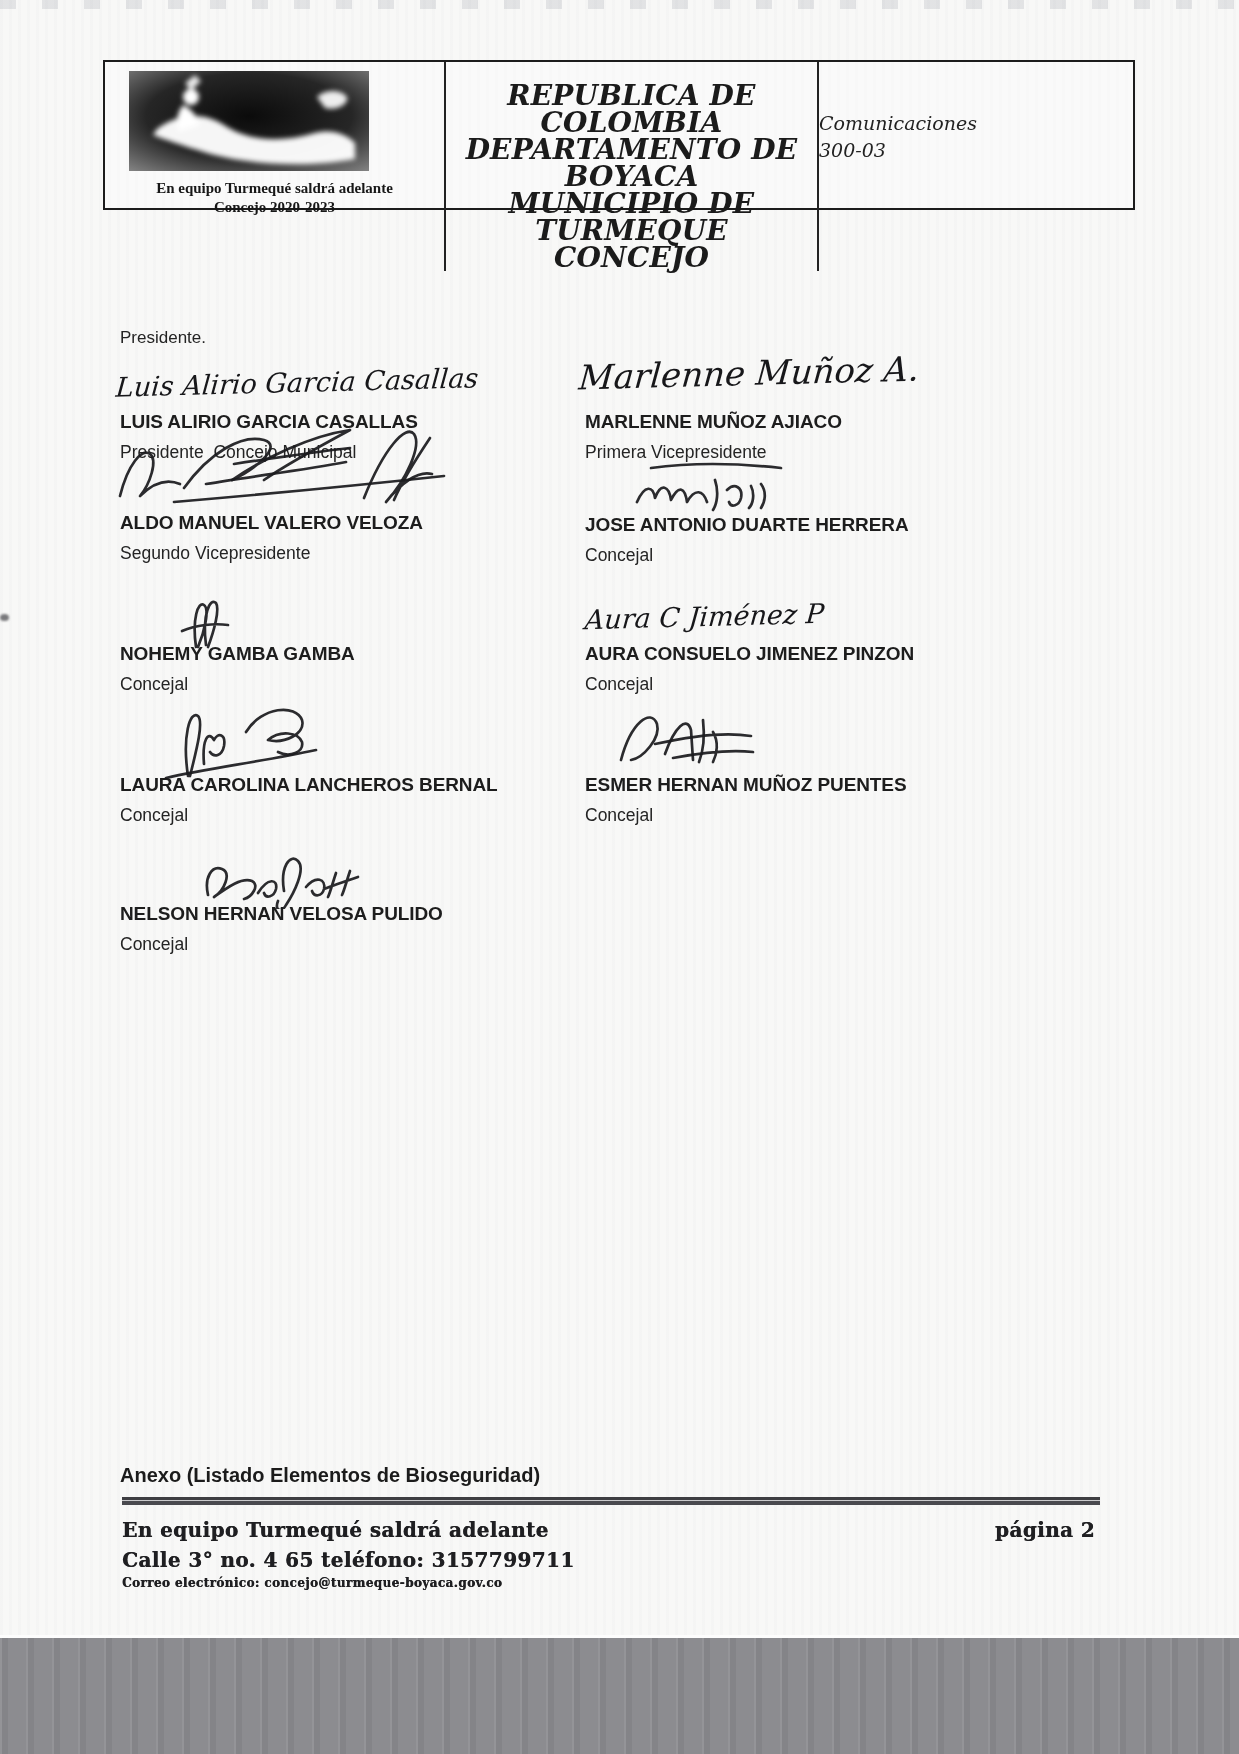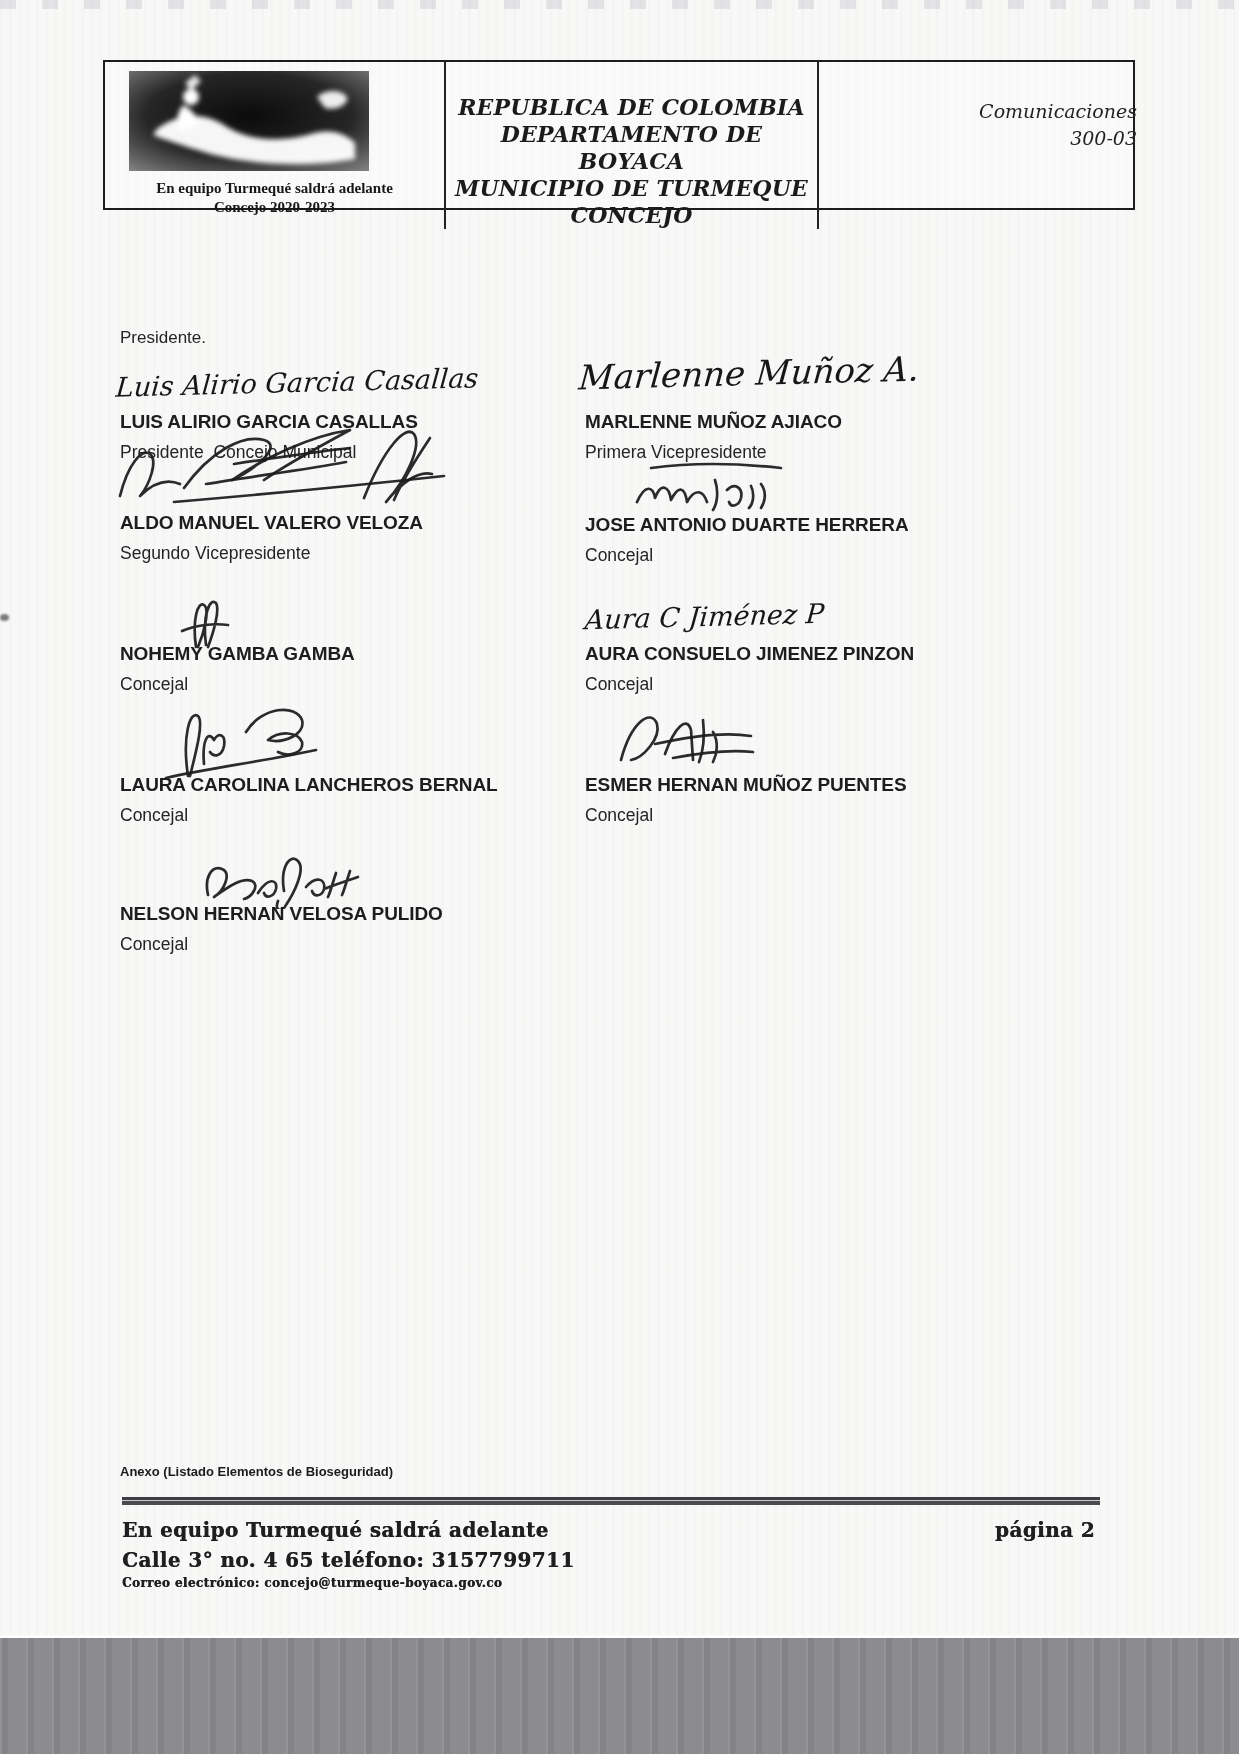--- a/index.html
+++ b/index.html
@@ -27,45 +27,45 @@
     position:absolute; left:103px; top:60px; width:1032px; height:150px;
     display:grid; grid-template-columns:339px 373px 320px;
     border:2px solid #1c1c1c; background:rgba(255,255,255,.35);
   }
   .hdr .cell { position:relative; }
   .hdr .cell + .cell { border-left:2px solid #222; }
   .logo-wrap { padding:9px 0 0 24px; }
   .logo-caption { text-align:center; font-family:"Liberation Serif", serif; font-weight:700;
     font-size:15px; line-height:19px; color:#171717; margin-top:4px; }
   .htitle {
-    padding-top:32px; text-align:center;
+    padding-top:20px; text-align:center;
     font-family:"DejaVu Serif", serif; font-style:italic; font-weight:700;
-    font-size:22px; line-height:27px; color:#1b1b1b; letter-spacing:0.2px;
+    font-size:28px; line-height:27px; color:#1b1b1b; letter-spacing:0.2px;
   }
   .comms {
-    padding-top:36px; text-align:right;
+    padding-top:48px; text-align:left;
     font-family:"DejaVu Serif", serif; font-style:italic;
     font-size:19px; line-height:27px; color:#222;
   }
 
   
   .salutation { position:absolute; left:120px; top:328px; font-size:17px; color:#242424; }
   .sig { position:absolute; width:470px; }
   .sig .name { font-weight:700; font-size:19px; letter-spacing:-0.1px; color:#1d1d1d; white-space:nowrap; }
   .sig .role { margin-top:9px; font-size:17.5px; color:#242424; white-space:pre-wrap; }
   .script {
     position:absolute; white-space:nowrap;
     font-family:"DejaVu Serif", serif; font-style:italic; color:#17171a;
     transform:rotate(-1.5deg) skewX(-6deg);
   }
   .scribble { position:absolute; }
   .scribble path { fill:none; stroke:#1b1b1e; stroke-width:2.7; stroke-linecap:round; stroke-linejoin:round; opacity:.93; }
 
   
-  .anexo { position:absolute; left:120px; top:1464px; font-weight:700; font-size:13px; color:#1b1b1b; }
+  .anexo { position:absolute; left:120px; top:1464px; font-weight:700; font-size:20px; color:#1b1b1b; }
   .rule {
     position:absolute; left:122px; top:1497px; width:978px; height:8px;
     background:linear-gradient(#3e3e42 0 3px, #cbcbcd 3px 4px, #4a4a4f 4px 8px);
   }
   .blackletter { font-family:"DejaVu Serif", serif; font-weight:700; color:#1f1f22;
     letter-spacing:.4px; text-shadow:.4px 0 0 #2a2a2a; }
   .f-line1 { position:absolute; left:122px; top:1518px; font-size:20px; }
   .f-page  { position:absolute; top:1518px; right:144px; font-size:20px; }
   .f-line2 { position:absolute; left:122px; top:1548px; font-size:20px; }
   .f-line3 { position:absolute; left:122px; top:1576px; font-size:12px; }

